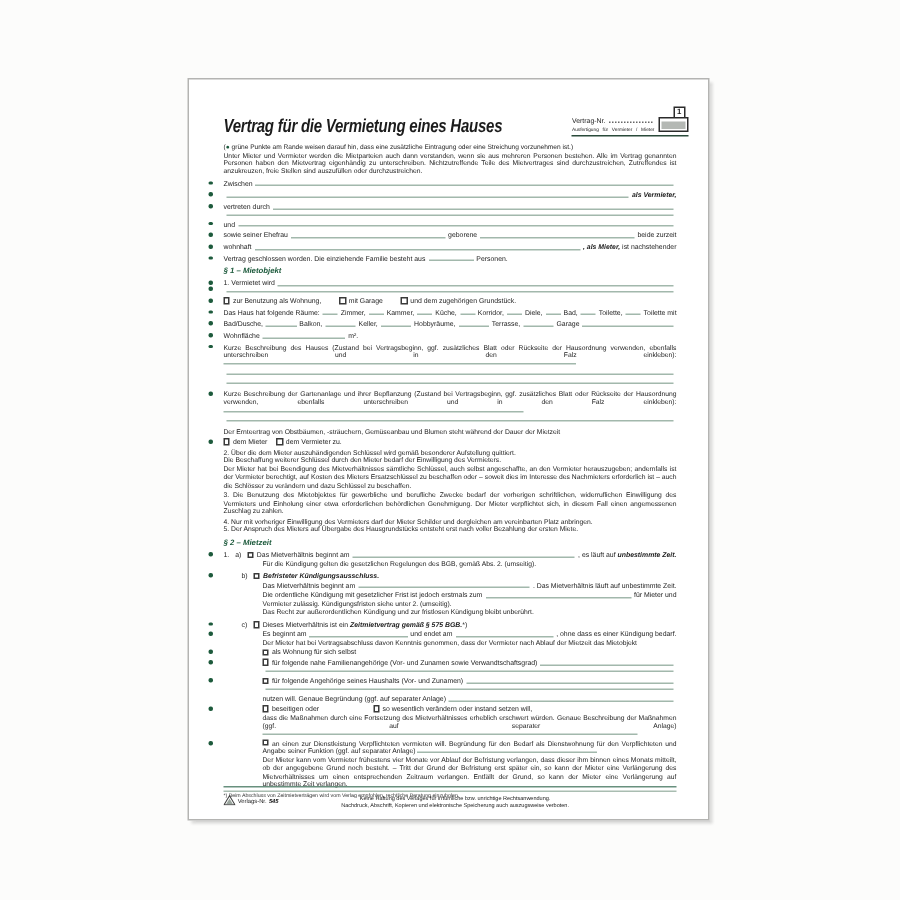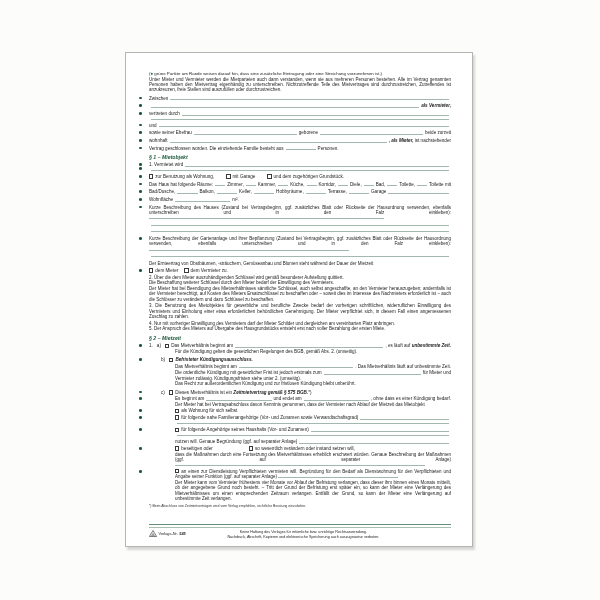--- a/index.html
+++ b/index.html
@@ -58,20 +58,38 @@
   .logo svg{margin-right:1.5px;}
   .vno{font-weight:bold;font-style:italic;margin-left:1.5px;}
   .disc{flex:1;text-align:center;font-size:3.7px;line-height:1.3;color:#222;padding-right:30px;}
 </style>
 </head>
 <body>
 
 <div class="sheet">
   <div class="fold"></div>
 
+  <div class="hd">
+    <div class="title">Vertrag für die Vermietung eines Hauses</div>
+    <div class="vnr">
+      <div class="vnrtxt">
+        <div class="vnrline">
+          <span class="t">Vertrag-Nr.</span>
+          <span class="dots"></span>
+        </div>
+        <div class="vnrsub">Ausfertigung  für  Vermieter / Mieter</div>
+      </div>
+      <div class="pgi">
+        <div class="pgi-tab"><span>1</span></div>
+        <div class="pgi-body">
+            <div class="pgi-bar"></div>
+          </div>
+      </div>
+    </div>
+  </div>
 
   <div class="note"><span>(</span><span class="gd">●</span> <span>grüne Punkte am Rande weisen darauf hin, dass eine zusätzliche Eintragung oder eine Streichung vorzunehmen ist.)</span></div>
   <div class="ip">Unter Mieter und Vermieter werden die Mietparteien auch dann verstanden, wenn sie aus mehreren Personen bestehen. Alle im Vertrag genannten Personen haben den Mietvertrag eigenhändig zu unterschreiben. Nichtzutreffende Teile des Mietvertrages sind durchzustreichen, Zutreffendes ist anzukreuzen, freie Stellen sind auszufüllen oder durchzustreichen.</div>
 
   <div class="r" style="margin-top:3.4px">
       <i class="dt"></i>
       <span class="t">Zwischen</span>
       <span class="bl"></span>
     </div>
   <div class="r">

